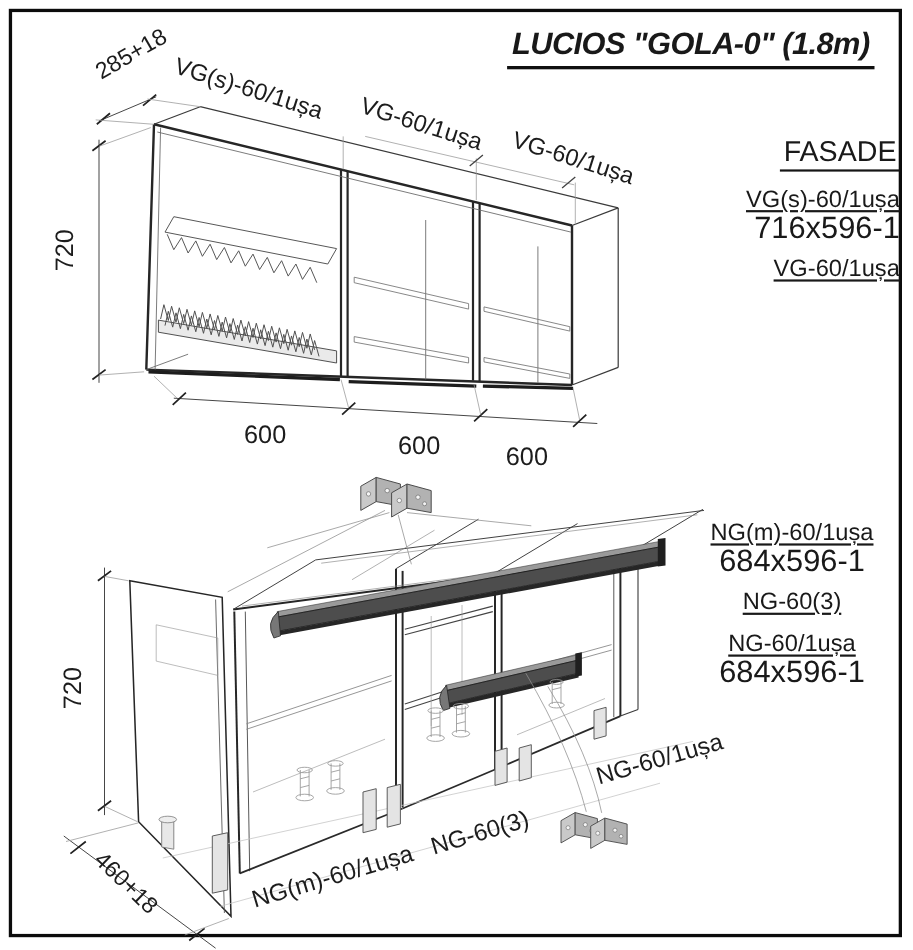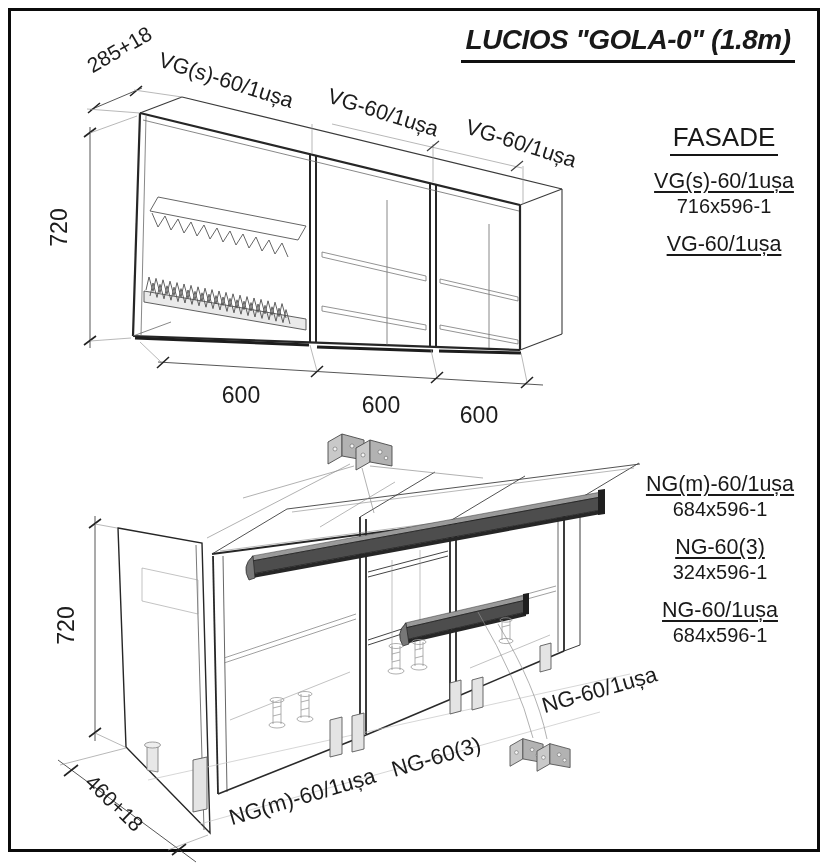--- a/index.html
+++ b/index.html
@@ -7,27 +7,27 @@
          font-family:"Liberation Sans",sans-serif;color:#191919;}
   .frame{position:absolute;left:8px;top:8px;width:806px;height:838px;border:3px solid #0b0b0b;}
   svg.linework{position:absolute;left:0;top:0;}
   .lbl{position:absolute;white-space:nowrap;color:#1c1c1c;}
   .diag{transform-origin:0 0;font-size:21px;}
   .vdim{width:54px;text-align:center;transform:rotate(-90deg);font-size:23px;}
   .wdim{width:54px;text-align:center;font-size:23px;}
   .title-box{position:absolute;left:446px;top:24px;width:364px;text-align:center;}
   .title-box span{display:inline-block;font-size:28px;font-weight:bold;font-style:italic;
                   letter-spacing:-0.5px;border-bottom:3.5px solid #101010;padding:0 4px 4px 4px;}
-  .fasade{position:absolute;left:630px;top:122px;width:188px;text-align:center;}
+  .fasade{position:absolute;left:630px;top:122px;width:188px;text-align:right;}
   .fasade .hdr{display:inline-block;font-size:26px;border-bottom:2.5px solid #151515;
                padding:0 3px 1px 3px;margin-bottom:13px;}
   .plist{position:absolute;left:622px;top:472px;width:196px;text-align:center;}
   .pname{font-size:21.5px;line-height:25px;text-decoration:underline;
          text-decoration-thickness:2px;text-underline-offset:3px;}
-  .psize{font-size:20px;line-height:25px;}
+  .psize{font-size:28px;line-height:25px;}
   .pgroup{margin-top:13px;}
   .gap{display:inline-block;width:18px;}
 </style>
 </head>
 <body>
 
 <div id="stage">
   <div class="frame"></div>
 
   <svg class="linework" width="830" height="864" viewBox="0 0 830 864">
@@ -292,20 +292,19 @@
     </div>
   </div>
 
   <div class="plist">
     <div>
       <div class="pname">NG(m)-60/1ușa</div>
       <div class="psize">684x596-1</div>
     </div>
     <div class="pgroup">
       <div class="pname">NG-60(3)</div>
-      <div class="psize">324x596-1</div>
     </div>
     <div class="pgroup">
       <div class="pname">NG-60/1ușa</div>
       <div class="psize">684x596-1</div>
     </div>
   </div>
 </div>
 
 </body></html>

